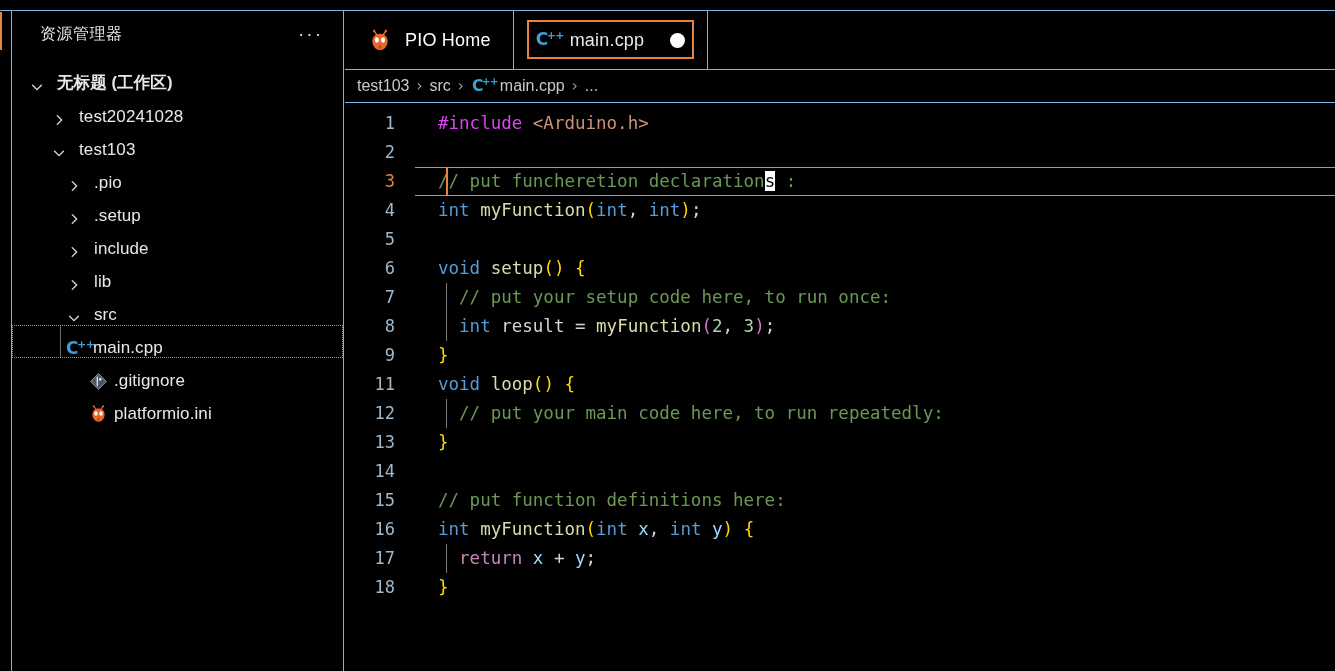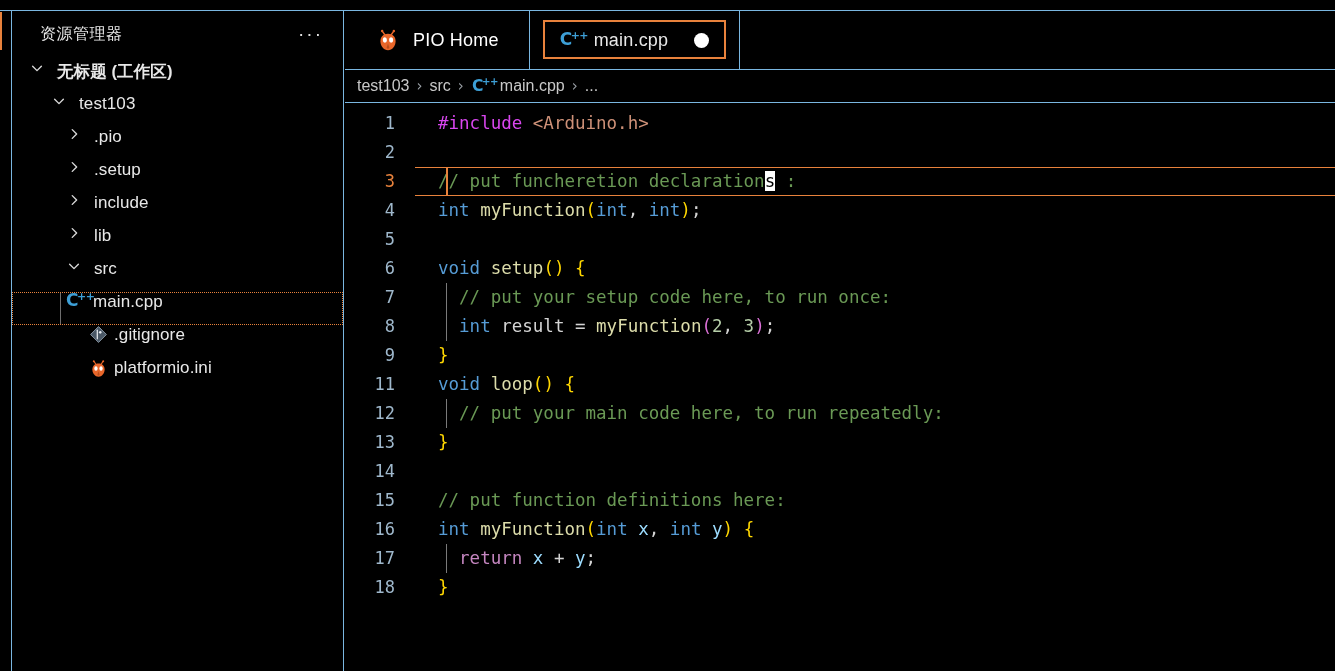--- a/index.html
+++ b/index.html
@@ -60,21 +60,21 @@
     line-height: 10px;
     letter-spacing: 2px;
     padding: 4px 2px;
     cursor: pointer;
   }
 
   .tree { padding-top: 4px; }
 
   .row {
     position: relative;
-    display: flex; align-items: flex-start;
+    display: flex; align-items: flex-end;
     height: 33px;
     box-sizing: border-box;
     white-space: nowrap;
     cursor: pointer;
   }
   .row .twisty {
     width: 22px;
     flex: 0 0 22px;
     display: flex; align-items: center; justify-content: center;
     color: #d8d8d8;
@@ -145,21 +145,21 @@
   
   .tabbar {
     position: relative;
     height: 58px;
     display: flex;
     align-items: stretch;
   }
   .tab {
     position: relative;
     display: flex; align-items: center;
-    padding: 0 30px;
+    padding: 0 22px;
     box-sizing: border-box;
     cursor: pointer;
     border-right: 1px solid #7ab6e0;
   }
   .tab .tab-label {
     color: #e8e8e8;
     font-size: 18px;
     letter-spacing: 0.2px;
     white-space: nowrap;
   }
@@ -312,20 +312,29 @@
 
     <div class="tree" id="tree">
         <div class="row ind0">
           <span class="twisty">
             <svg width="14" height="14" viewBox="0 0 16 16">
               <path fill="none" stroke="#d8d8d8" stroke-width="1.6" stroke-linecap="round" stroke-linejoin="round" d="M3 6 L8 11 L13 6"></path>
             </svg>
           </span>
           <span style="width: 9px; flex: 0 0 9px;"></span>
           <span class="label workspace">无标题 (工作区)</span>
+        </div>
+        <div class="row ind1">
+          <span class="twisty">
+            <svg width="14" height="14" viewBox="0 0 16 16">
+              <path fill="none" stroke="#d8d8d8" stroke-width="1.6" stroke-linecap="round" stroke-linejoin="round" d="M6 3 L11 8 L6 13"></path>
+            </svg>
+          </span>
+          <span style="width: 9px; flex: 0 0 9px;"></span>
+          <span class="label">test20241028</span>
         </div>
         <div class="row ind1">
           <span class="twisty">
             <svg width="14" height="14" viewBox="0 0 16 16">
               <path fill="none" stroke="#d8d8d8" stroke-width="1.6" stroke-linecap="round" stroke-linejoin="round" d="M3 6 L8 11 L13 6"></path>
             </svg>
           </span>
           <span style="width: 9px; flex: 0 0 9px;"></span>
           <span class="label">test103</span>
         </div>

